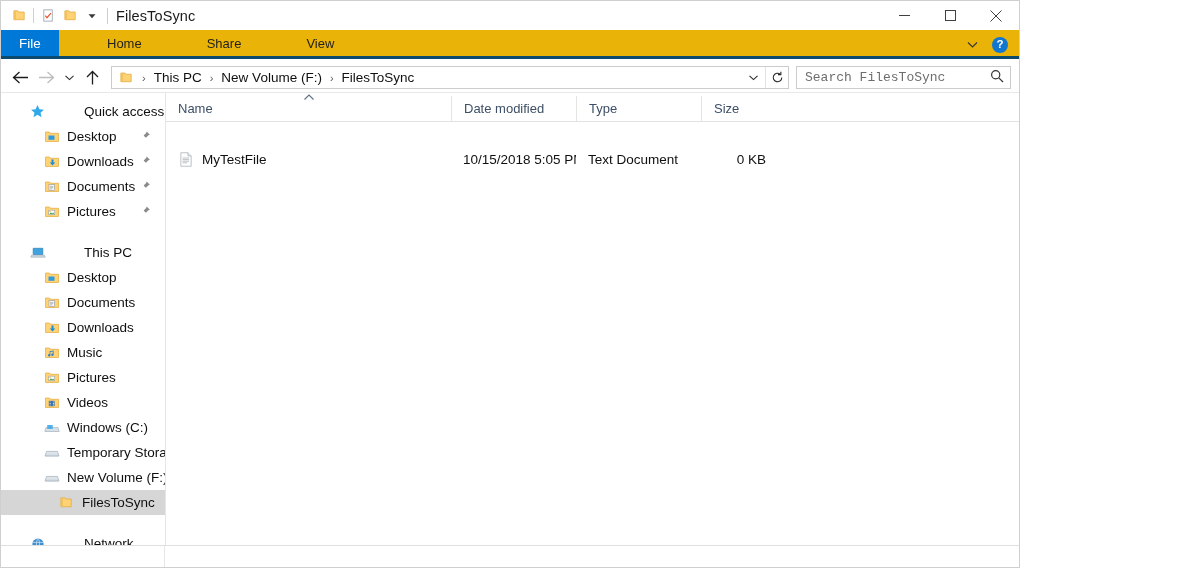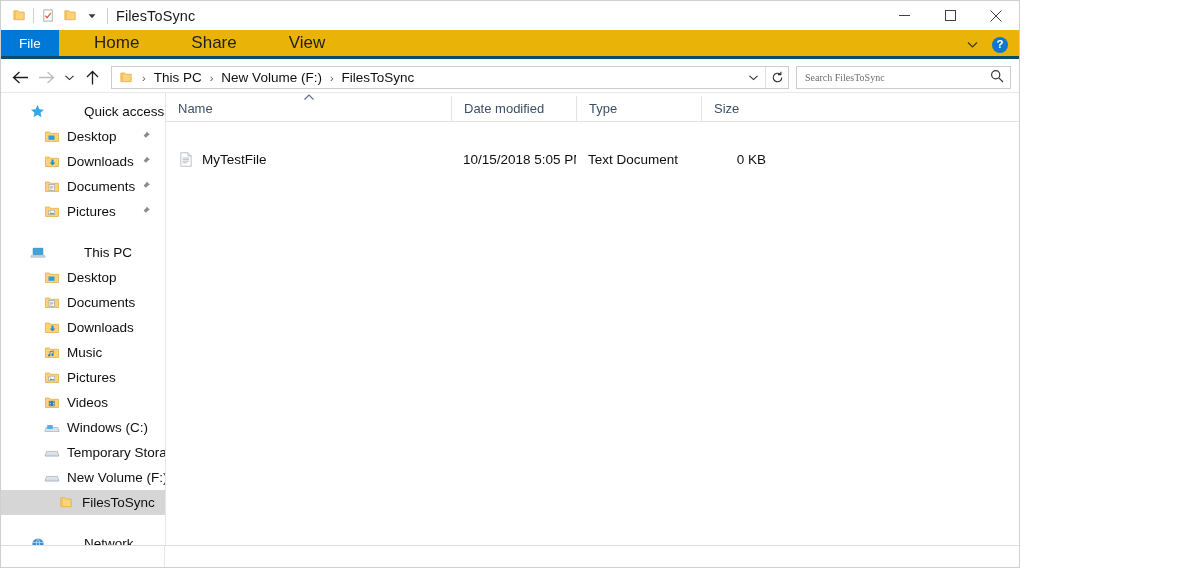--- a/index.html
+++ b/index.html
@@ -62,21 +62,21 @@
   .tab-file {
     width: 58px;
     background: #0078d7;
     color: #ffffff;
     font-size: 13.5px;
     display: flex; align-items: center; justify-content: center;
   }
   .tab {
     padding: 0 17px;
     display: flex; align-items: center;
-    font-size: 17px; color: #1f1f1f;
+    font-size: 13px; color: #1f1f1f; margin-left: 13px;
   }
   .ribbon-right {
     position: absolute; right: 0; top: 0; height: 29px;
     display: flex; align-items: center; gap: 2px; padding-right: 6px;
   }
   .ribbon-chev {
     width: 26px; height: 26px;
     display: flex; align-items: center; justify-content: center;
   }
   .help-icon {
@@ -131,22 +131,22 @@
   .searchbox {
     width: 215px; height: 23px; flex: 0 0 215px;
     border: 1px solid #cccccc;
     background: #ffffff;
     display: flex; align-items: center;
     margin-left: 7px;
     padding: 0 6px 0 8px;
   }
   .searchbox input {
     flex: 1 1 auto; border: 0; outline: 0;
-    font-family: Liberation Serif, serif;
-    font-size: 10px; color: #202020;
+    font-family: Liberation Mono, monospace;
+    font-size: 13px; color: #202020;
     background: transparent;
     min-width: 0;
   }
   .searchbox input::placeholder { color: #6d6d6d; }
 
   
   .body {
     flex: 1 1 auto;
     display: flex;
     min-height: 0;

